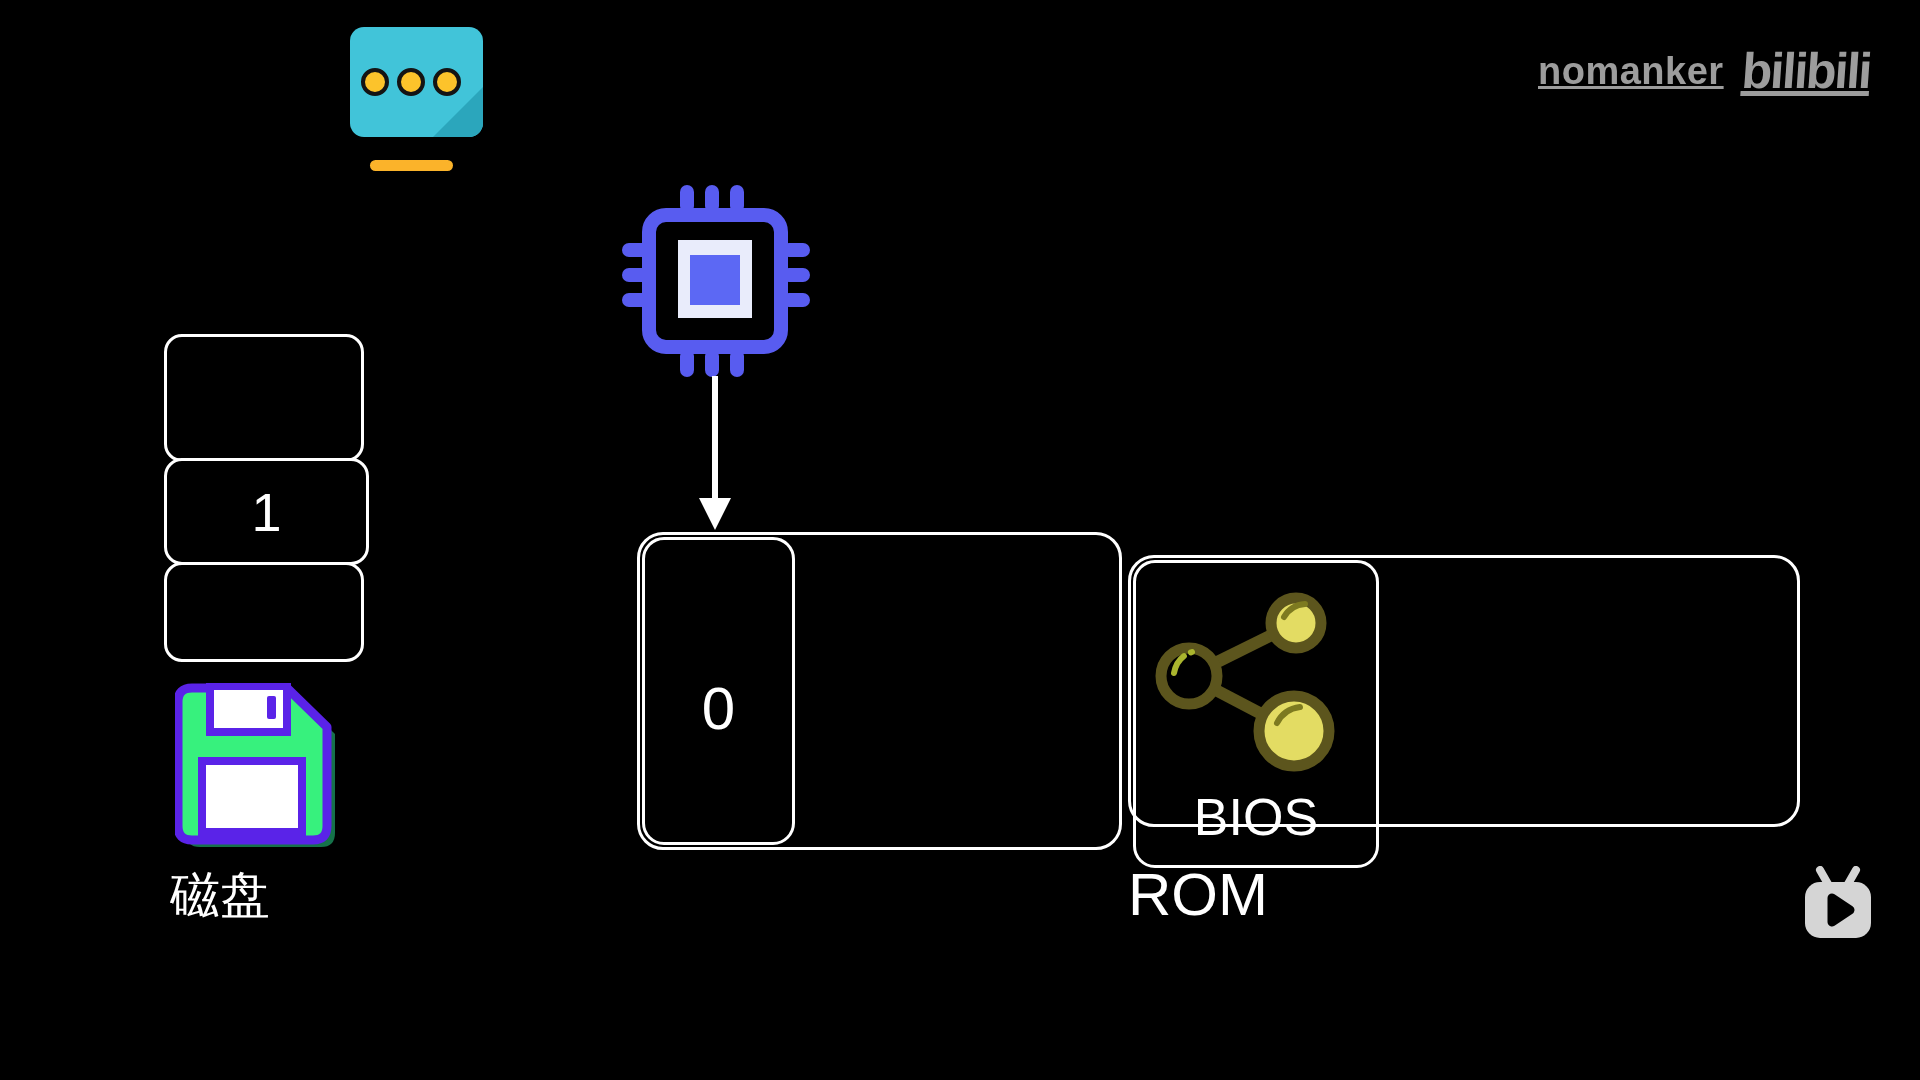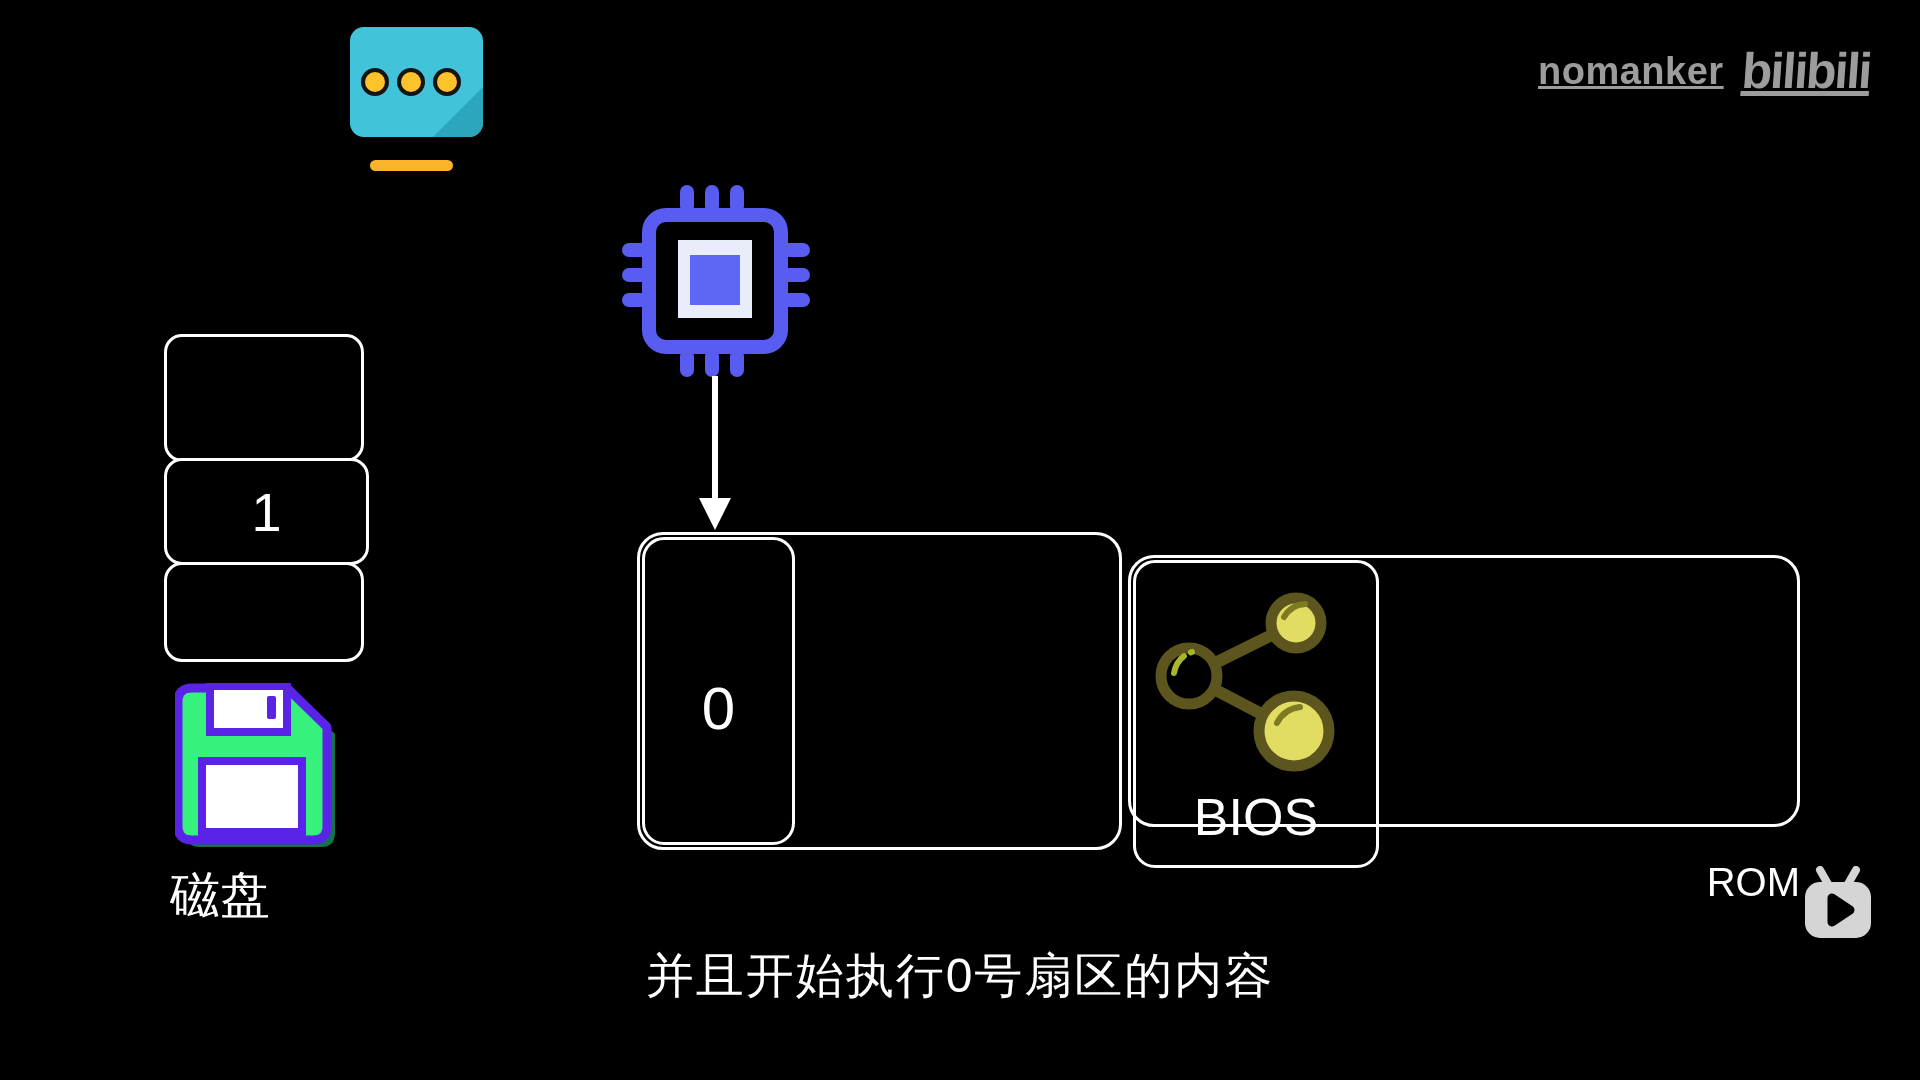--- a/index.html
+++ b/index.html
@@ -34,21 +34,21 @@
   .big-box{box-sizing:border-box;border:3px solid #fff;border-radius:26px;background:#000;}
   .ram-box{left:637px;top:532px;width:485px;height:318px;}
   .rom-box{left:1128px;top:532px;width:672px;height:272px;margin-top:23px;}
   .inner-cell{position:absolute;left:2px;top:2px;box-sizing:border-box;border:3px solid #fff;border-radius:22px;}
   .ram-cell{width:153px;height:308px;display:flex;align-items:center;justify-content:center;}
   .ram-cell .cell-num{font-size:60px;padding-top:34px;}
   .bios-cell{width:246px;height:308px;}
   .bios-label{position:absolute;left:0;top:224px;width:100%;text-align:center;font-size:52px;}
 
   .ram-label{left:637px;top:884px;width:485px;text-align:center;font-size:46px;}
-  .rom-label{left:1128px;top:860px;width:672px;text-align:right;font-size:40px;}
+  .rom-label{left:1128px;top:860px;width:672px;text-align:left;font-size:60px;}
   .caption{left:0;top:944px;width:1920px;text-align:center;font-size:48px;letter-spacing:2px;}
 </style>
 </head>
 <body>
 
 <div id="stage">
 
   <div class="abs card-icon">
     <div class="card-fold"></div>
     <div class="card-dots">
@@ -126,21 +126,20 @@
         <circle cx="160" cy="34" r="25" fill="#e3dc63" stroke="#5c551d" stroke-width="11"></circle>
         <path d="M 148 28 Q 155 16 169 15" fill="none" stroke="#7d7a20" stroke-width="6" stroke-linecap="round"></path>
         <circle cx="158" cy="142" r="35" fill="#e3dc63" stroke="#5c551d" stroke-width="11"></circle>
         <path d="M 141 134 Q 148 120 164 118" fill="none" stroke="#7d7a20" stroke-width="6" stroke-linecap="round"></path>
       </svg>
       <div class="bios-label">BIOS</div>
     </div>
   </div>
   <div class="abs rom-label">ROM</div>
 
-  <div class="abs caption">并且开始执行0号扇区的内容</div>
 
   <svg class="abs" style="left:1798px;top:866px" width="80" height="76" viewBox="0 0 80 76">
     <path d="M 30 18 L 22 4" stroke="#d5d5d5" stroke-width="8" stroke-linecap="round"></path>
     <path d="M 50 18 L 58 4" stroke="#d5d5d5" stroke-width="8" stroke-linecap="round"></path>
     <rect x="7" y="16" width="66" height="56" rx="15" fill="#d5d5d5"></rect>
     <polygon points="34,32 52,44 34,56" fill="#000" stroke="#000" stroke-width="9" stroke-linejoin="round"></polygon>
   </svg>
 
 </div>
 

